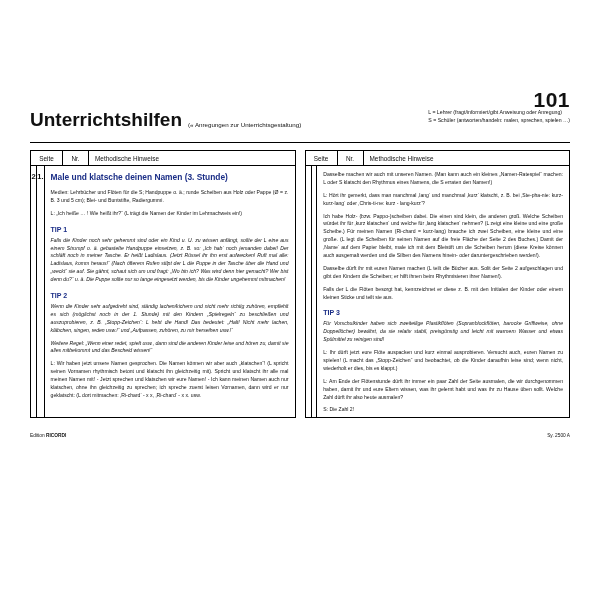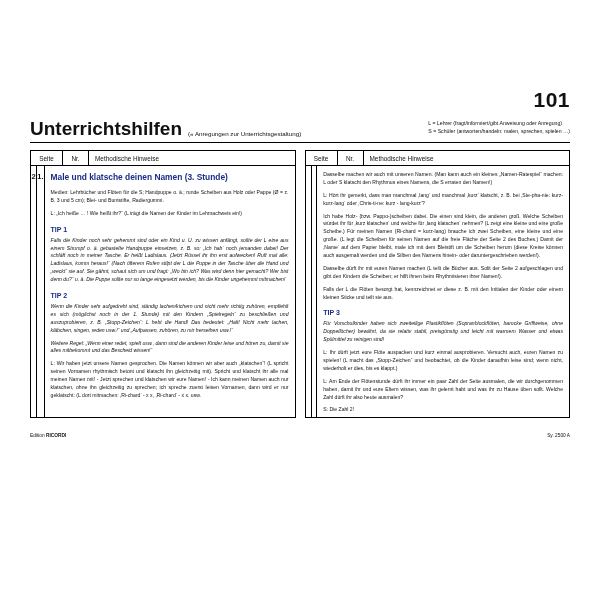--- a/index.html
+++ b/index.html
@@ -25,25 +25,25 @@
     position: absolute;
     top: 88px;
     right: 30px;
     font-family: "Liberation Sans", sans-serif;
     font-weight: bold;
     font-size: 21px;
     letter-spacing: 0.5px;
   }
   .title-row {
     position: absolute;
-    top: 118px;
-    left: 30px;
-    right: 30px;
-    display: flex;
-    align-items: center;
+    top: 109px;
+    left: 30px;
+    right: 30px;
+    display: flex;
+    align-items: flex-start;
     justify-content: space-between;
   }
   .main-title {
     font-family: "Liberation Sans", sans-serif;
     font-weight: bold;
     font-size: 19px;
     letter-spacing: 0px;
   }
   .title-note {
     font-family: "Liberation Sans", sans-serif;

